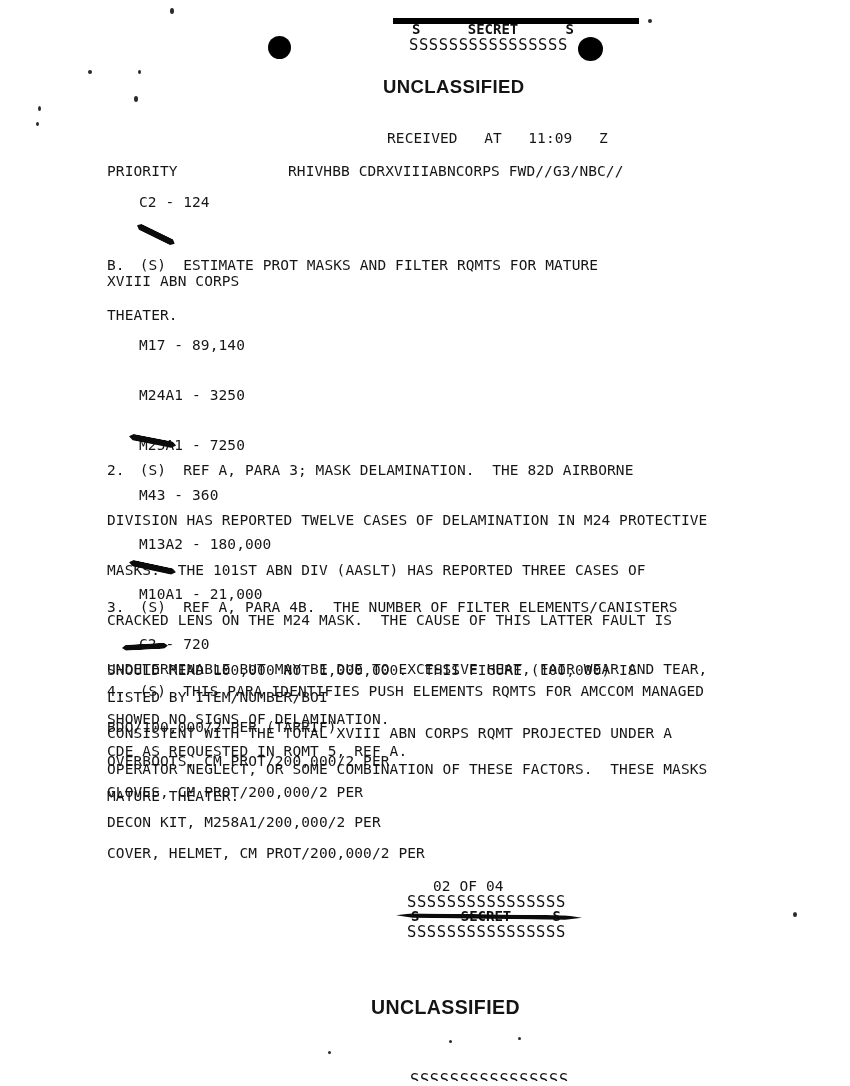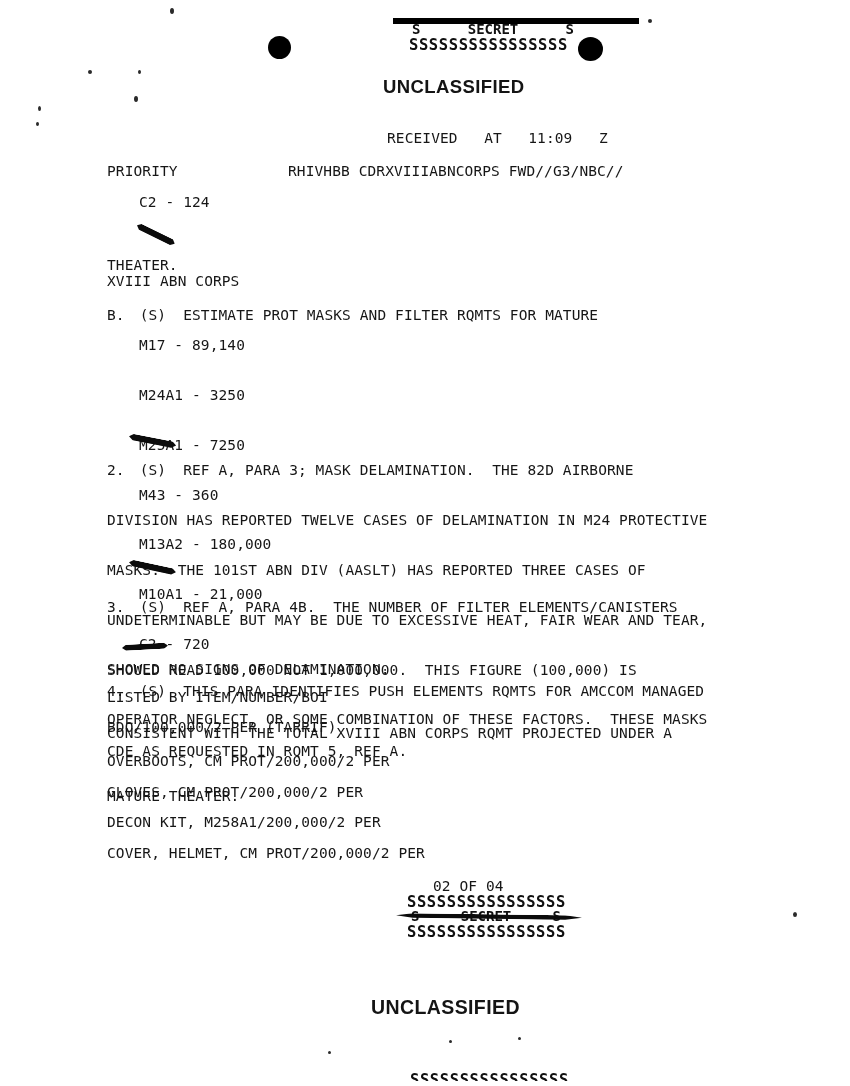--- a/index.html
+++ b/index.html
@@ -8,21 +8,21 @@
     position:relative; width:850px; height:1086px;
     background:#ffffff; overflow:hidden;
     font-family:"DejaVu Sans Mono", monospace; color:#161616;
   }
   .abs { position:absolute; }
   .mono { font-family:"DejaVu Sans Mono", monospace; font-size:14.5px;
           letter-spacing:0.1px; white-space:pre; color:#161616; }
   .lh { line-height:16.6px; }
   .banner-bold { font-family:"Liberation Sans", sans-serif; font-weight:bold;
                  color:#141414; letter-spacing:0.4px; white-space:pre; }
-  .srow { font-family:"DejaVu Sans Mono", monospace; font-weight:bold;
+  .srow { font-family:"DejaVu Sans Mono", monospace; font-weight:normal;
           font-size:15.5px; letter-spacing:0.6px; white-space:pre; color:#101010; }
   .secret-text { font-family:"DejaVu Sans Mono", monospace; font-weight:bold;
                  font-size:14px; color:#101010; display:flex;
                  justify-content:space-between; }
   .hole { position:absolute; background:#000; border-radius:50%; }
   .pen { position:absolute; background:#0b0b0b;
          clip-path:polygon(0 50%, 9% 0, 91% 0, 100% 50%, 91% 100%, 9% 100%); }
   .bar { position:absolute; background:#000; }
   .speck { position:absolute; background:#2a2a2a; border-radius:50%; }
   .para-label { margin-right:15px; }
@@ -50,41 +50,42 @@
   <div class="abs mono" style="left:387px; top:130px;">RECEIVED   AT   11:09   Z</div>
 
   <div class="abs" style="left:107px; top:163px; width:640px; height:17px;">
     <span class="abs mono" style="left:0;">PRIORITY</span>
     <span class="abs mono" style="left:181px;text-align:right;">RHIVHBB CDRXVIIIABNCORPS FWD//G3/NBC//</span>
   </div>
 
   <div class="abs mono" style="left:139px; top:194px;">C2 - 124</div>
 
   <div class="abs mono lh" style="left:107px; top:224px;">
+    <div><span class="para-label">B.</span><span class="para-class">(S)</span><span>ESTIMATE PROT MASKS AND FILTER RQMTS FOR MATURE</span></div>
     <div>THEATER.</div>
-    <div><span class="para-label">B.</span><span class="para-class">(S)</span><span>ESTIMATE PROT MASKS AND FILTER RQMTS FOR MATURE</span></div>
   </div>
   <div class="pen" style="left:137px; top:222px; width:42px; height:6.5px; transform:rotate(26deg); transform-origin:left center;"></div>
 
   <div class="abs mono" style="left:107px; top:273px;">XVIII ABN CORPS</div>
 
   <div class="abs mono lh" style="left:139px; top:304px;">
     <div>M17 - 89,140</div>
     <div>M24A1 - 3250</div>
     <div>M25A1 - 7250</div>
     <div>M43 - 360</div>
     <div>M13A2 - 180,000</div>
     <div>M10A1 - 21,000</div>
     <div>C2 - 720</div>
   </div>
 
   <div class="abs mono lh" style="left:107px; top:429px;">
     <div><span class="para-label">2.</span><span class="para-class">(S)</span><span>REF A, PARA 3; MASK DELAMINATION.  THE 82D AIRBORNE</span></div>
     <div>DIVISION HAS REPORTED TWELVE CASES OF DELAMINATION IN M24 PROTECTIVE</div>
     <div>MASKS.  THE 101ST ABN DIV (AASLT) HAS REPORTED THREE CASES OF</div>
+    <div>CRACKED LENS ON THE M24 MASK.  THE CAUSE OF THIS LATTER FAULT IS</div>
     <div>UNDETERMINABLE BUT MAY BE DUE TO EXCESSIVE HEAT, FAIR WEAR AND TEAR,</div>
     <div>SHOWED NO SIGNS OF DELAMINATION.</div>
     <div>OPERATOR NEGLECT, OR SOME COMBINATION OF THESE FACTORS.  THESE MASKS</div>
   </div>
   <div class="pen" style="left:129px; top:433px; width:48px; height:6.5px; transform:rotate(11deg); transform-origin:left center;"></div>
 
   <div class="abs mono" style="left:107px; top:555px; line-height:21px;">
     <div><span class="para-label">3.</span><span class="para-class">(S)</span><span>REF A, PARA 4B.  THE NUMBER OF FILTER ELEMENTS/CANISTERS</span></div>
     <div>SHOULD READ 100,000 NOT 1,000,000.  THIS FIGURE (100,000) IS</div>
     <div>CONSISTENT WITH THE TOTAL XVIII ABN CORPS RQMT PROJECTED UNDER A</div>

